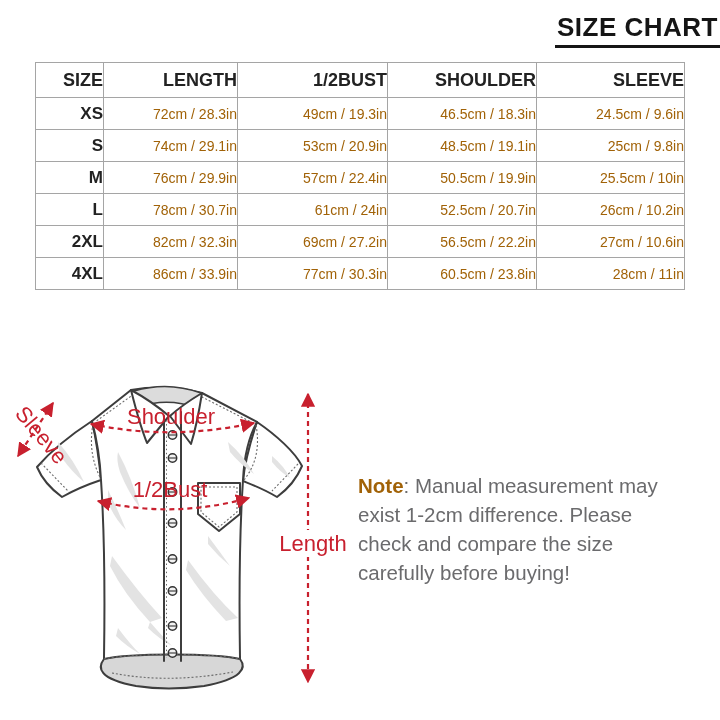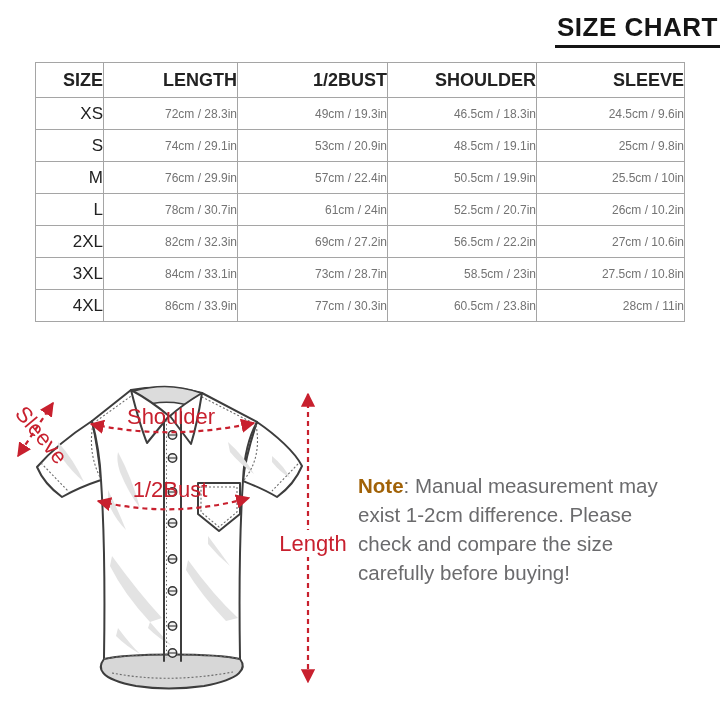--- a/index.html
+++ b/index.html
@@ -8,22 +8,22 @@
   
   .title{position:absolute;top:12px;left:0;width:100%;text-align:right;}
   .title span{display:inline-block;font-size:26px;font-weight:700;color:#151515;
               letter-spacing:.5px;border-bottom:3px solid #151515;padding:0 2px 2px;}
   
   table.size-table{position:absolute;left:35px;top:62px;border-collapse:collapse;
                    table-layout:fixed;}
   .size-table th,.size-table td{border:1px solid #a5a5a5;text-align:right;
                    vertical-align:middle;padding:0;white-space:nowrap;}
   .size-table th{height:34px;font-size:18px;font-weight:700;color:#222;}
-  .size-table td{height:31px;font-size:12px;color:#737373;font-weight:400;}
-  .size-table td.size{font-weight:400;color:#222;font-size:17px;}
+  .size-table td{height:31px;font-size:14px;color:#a16207;font-weight:400;}
+  .size-table td.size{font-weight:700;color:#222;font-size:17px;}
   
   .note{position:absolute;left:358px;top:471px;width:312px;font-size:20.5px;
         line-height:29px;color:#6b6b6d;}
   .note b{font-weight:700;color:#a16207;}
   
   .diagram{position:absolute;left:0;top:360px;}
   .outline{fill:none;stroke:#3d3d3d;stroke-width:2;stroke-linejoin:round;stroke-linecap:round;}
   .fillwhite{fill:#ffffff;}
   .seam{fill:none;stroke:#6a6a6a;stroke-width:1.1;stroke-dasharray:2 2;}
   .stitch{fill:none;stroke:#666;stroke-width:1;stroke-dasharray:1.5 2.6;}
@@ -86,27 +86,20 @@
         <td>61cm / 24in</td>
         <td>52.5cm / 20.7in</td>
         <td>26cm / 10.2in</td>
       </tr>
       <tr>
         <td class="size">2XL</td>
         <td>82cm / 32.3in</td>
         <td>69cm / 27.2in</td>
         <td>56.5cm / 22.2in</td>
         <td>27cm / 10.6in</td>
-      </tr>
-      <tr>
-        <td class="size">3XL</td>
-        <td>84cm / 33.1in</td>
-        <td>73cm / 28.7in</td>
-        <td>58.5cm / 23in</td>
-        <td>27.5cm / 10.8in</td>
       </tr>
       <tr>
         <td class="size">4XL</td>
         <td>86cm / 33.9in</td>
         <td>77cm / 30.3in</td>
         <td>60.5cm / 23.8in</td>
         <td>28cm / 11in</td>
       </tr>
     </tbody>
   </table>

